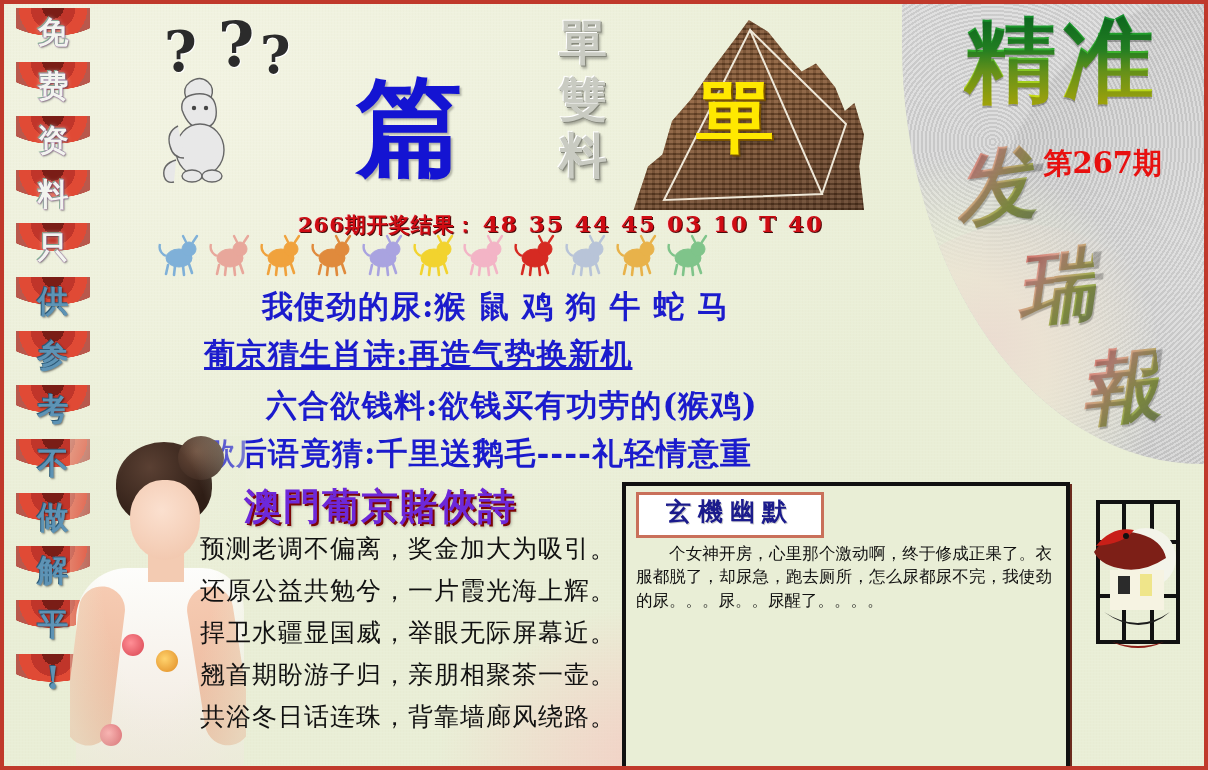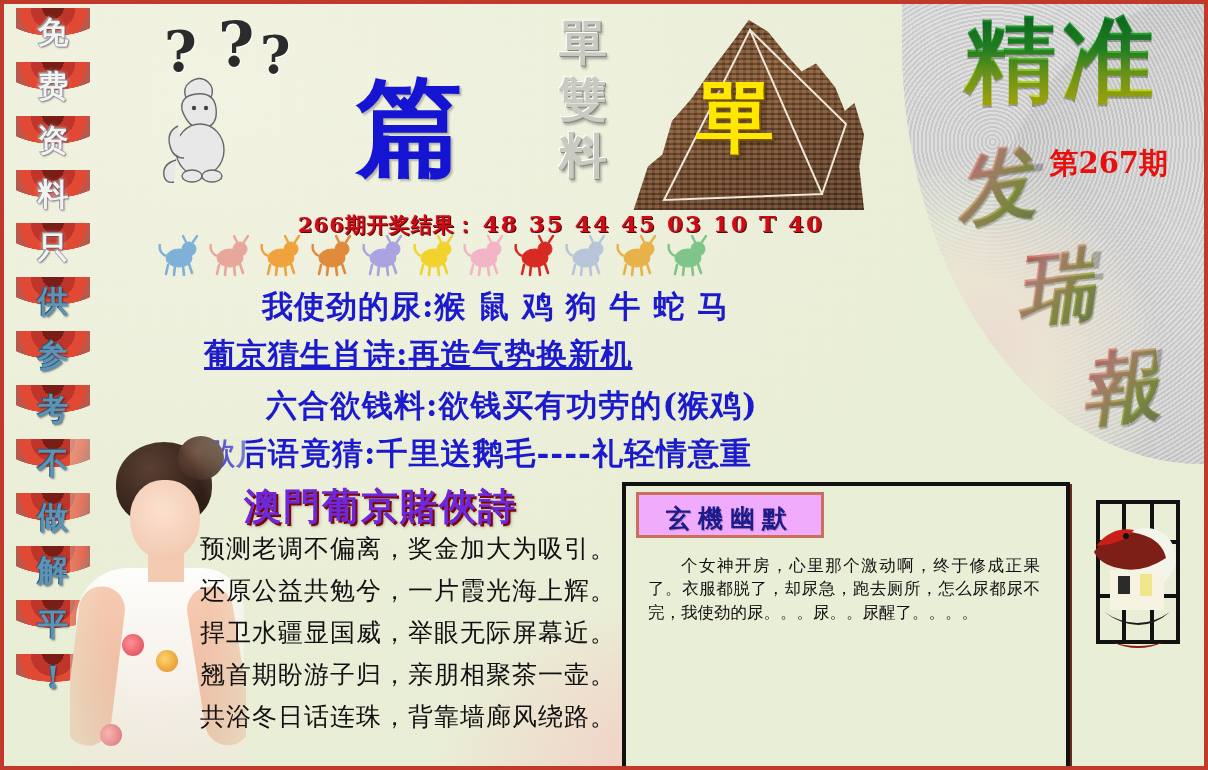--- a/index.html
+++ b/index.html
@@ -46,21 +46,21 @@
   .jingzhun{
     position:absolute;right:44px;top:8px;
     font-family:"DejaVu Serif","Liberation Serif",serif;
     font-size:92px;font-weight:bold;letter-spacing:6px;line-height:1.05;
     background:linear-gradient(180deg,#0f8b2a 0%,#2fae2f 38%,#8ec924 62%,#e6e40c 100%);
     -webkit-background-clip:text;background-clip:text;color:transparent;
     text-shadow:0 2px 0 rgba(0,0,0,.28);
     white-space:nowrap;
   }
   .issue-no{
-    position:absolute;right:36px;top:140px;
+    position:absolute;right:42px;top:140px;
     font-family:"DejaVu Serif","Liberation Serif",serif;
     font-size:29px;font-weight:bold;color:#e8100f;white-space:nowrap;
   }
   .cursive{
     position:absolute;
     font-family:"DejaVu Serif","Liberation Serif",serif;
     font-weight:bold;font-style:italic;
     color:transparent;
     background:linear-gradient(135deg,#b33,#d98,#9a4,#786);
     -webkit-background-clip:text;background-clip:text;
@@ -175,29 +175,29 @@
     text-shadow:2px 2px 0 #7d0505, 3px 3px 3px rgba(0,0,0,.25);}
   .poem{position:absolute;left:196px;top:526px;width:420px;
     font-family:"DejaVu Serif","Liberation Serif",serif;
     font-size:25px;color:#111;line-height:1.48;letter-spacing:1px;white-space:nowrap;}
   .poem div{margin-bottom:5px;}
 
   
   .jokebox{position:absolute;left:618px;top:478px;width:440px;height:280px;
     background:#e9eed6;border:4px solid #111;box-shadow:2px 2px 0 #6b2b1e;}
   .joke-head{position:absolute;left:10px;top:6px;width:182px;height:40px;
-    background:#f0abfc;border:3px solid #c9705a;
-    display:flex;align-items:flex-end;justify-content:center;}
+    background:#ffffff;border:3px solid #c9705a;
+    display:flex;align-items:flex-start;justify-content:center;}
   .joke-head span{font-family:"DejaVu Serif","Liberation Serif",serif;
     font-size:25px;font-weight:bold;color:#1b1b8c;letter-spacing:7px;
     text-shadow:1px 1px 0 rgba(0,0,0,.2);}
   .joke-body{position:absolute;left:10px;top:56px;width:416px;
     font-family:"DejaVu Serif","Liberation Serif",serif;
     font-size:16.5px;color:#111;line-height:1.42;text-align:justify;}
-  .joke-body p{margin:12px;text-indent:2em;}
+  .joke-body p{margin:0;text-indent:2em;}
 
   
   .lattice{position:absolute;left:1086px;top:492px;width:96px;height:160px;}
 </style>
 </head>
 <body>
 
 <div id="page">
 
   <div class="bg-base"></div>

